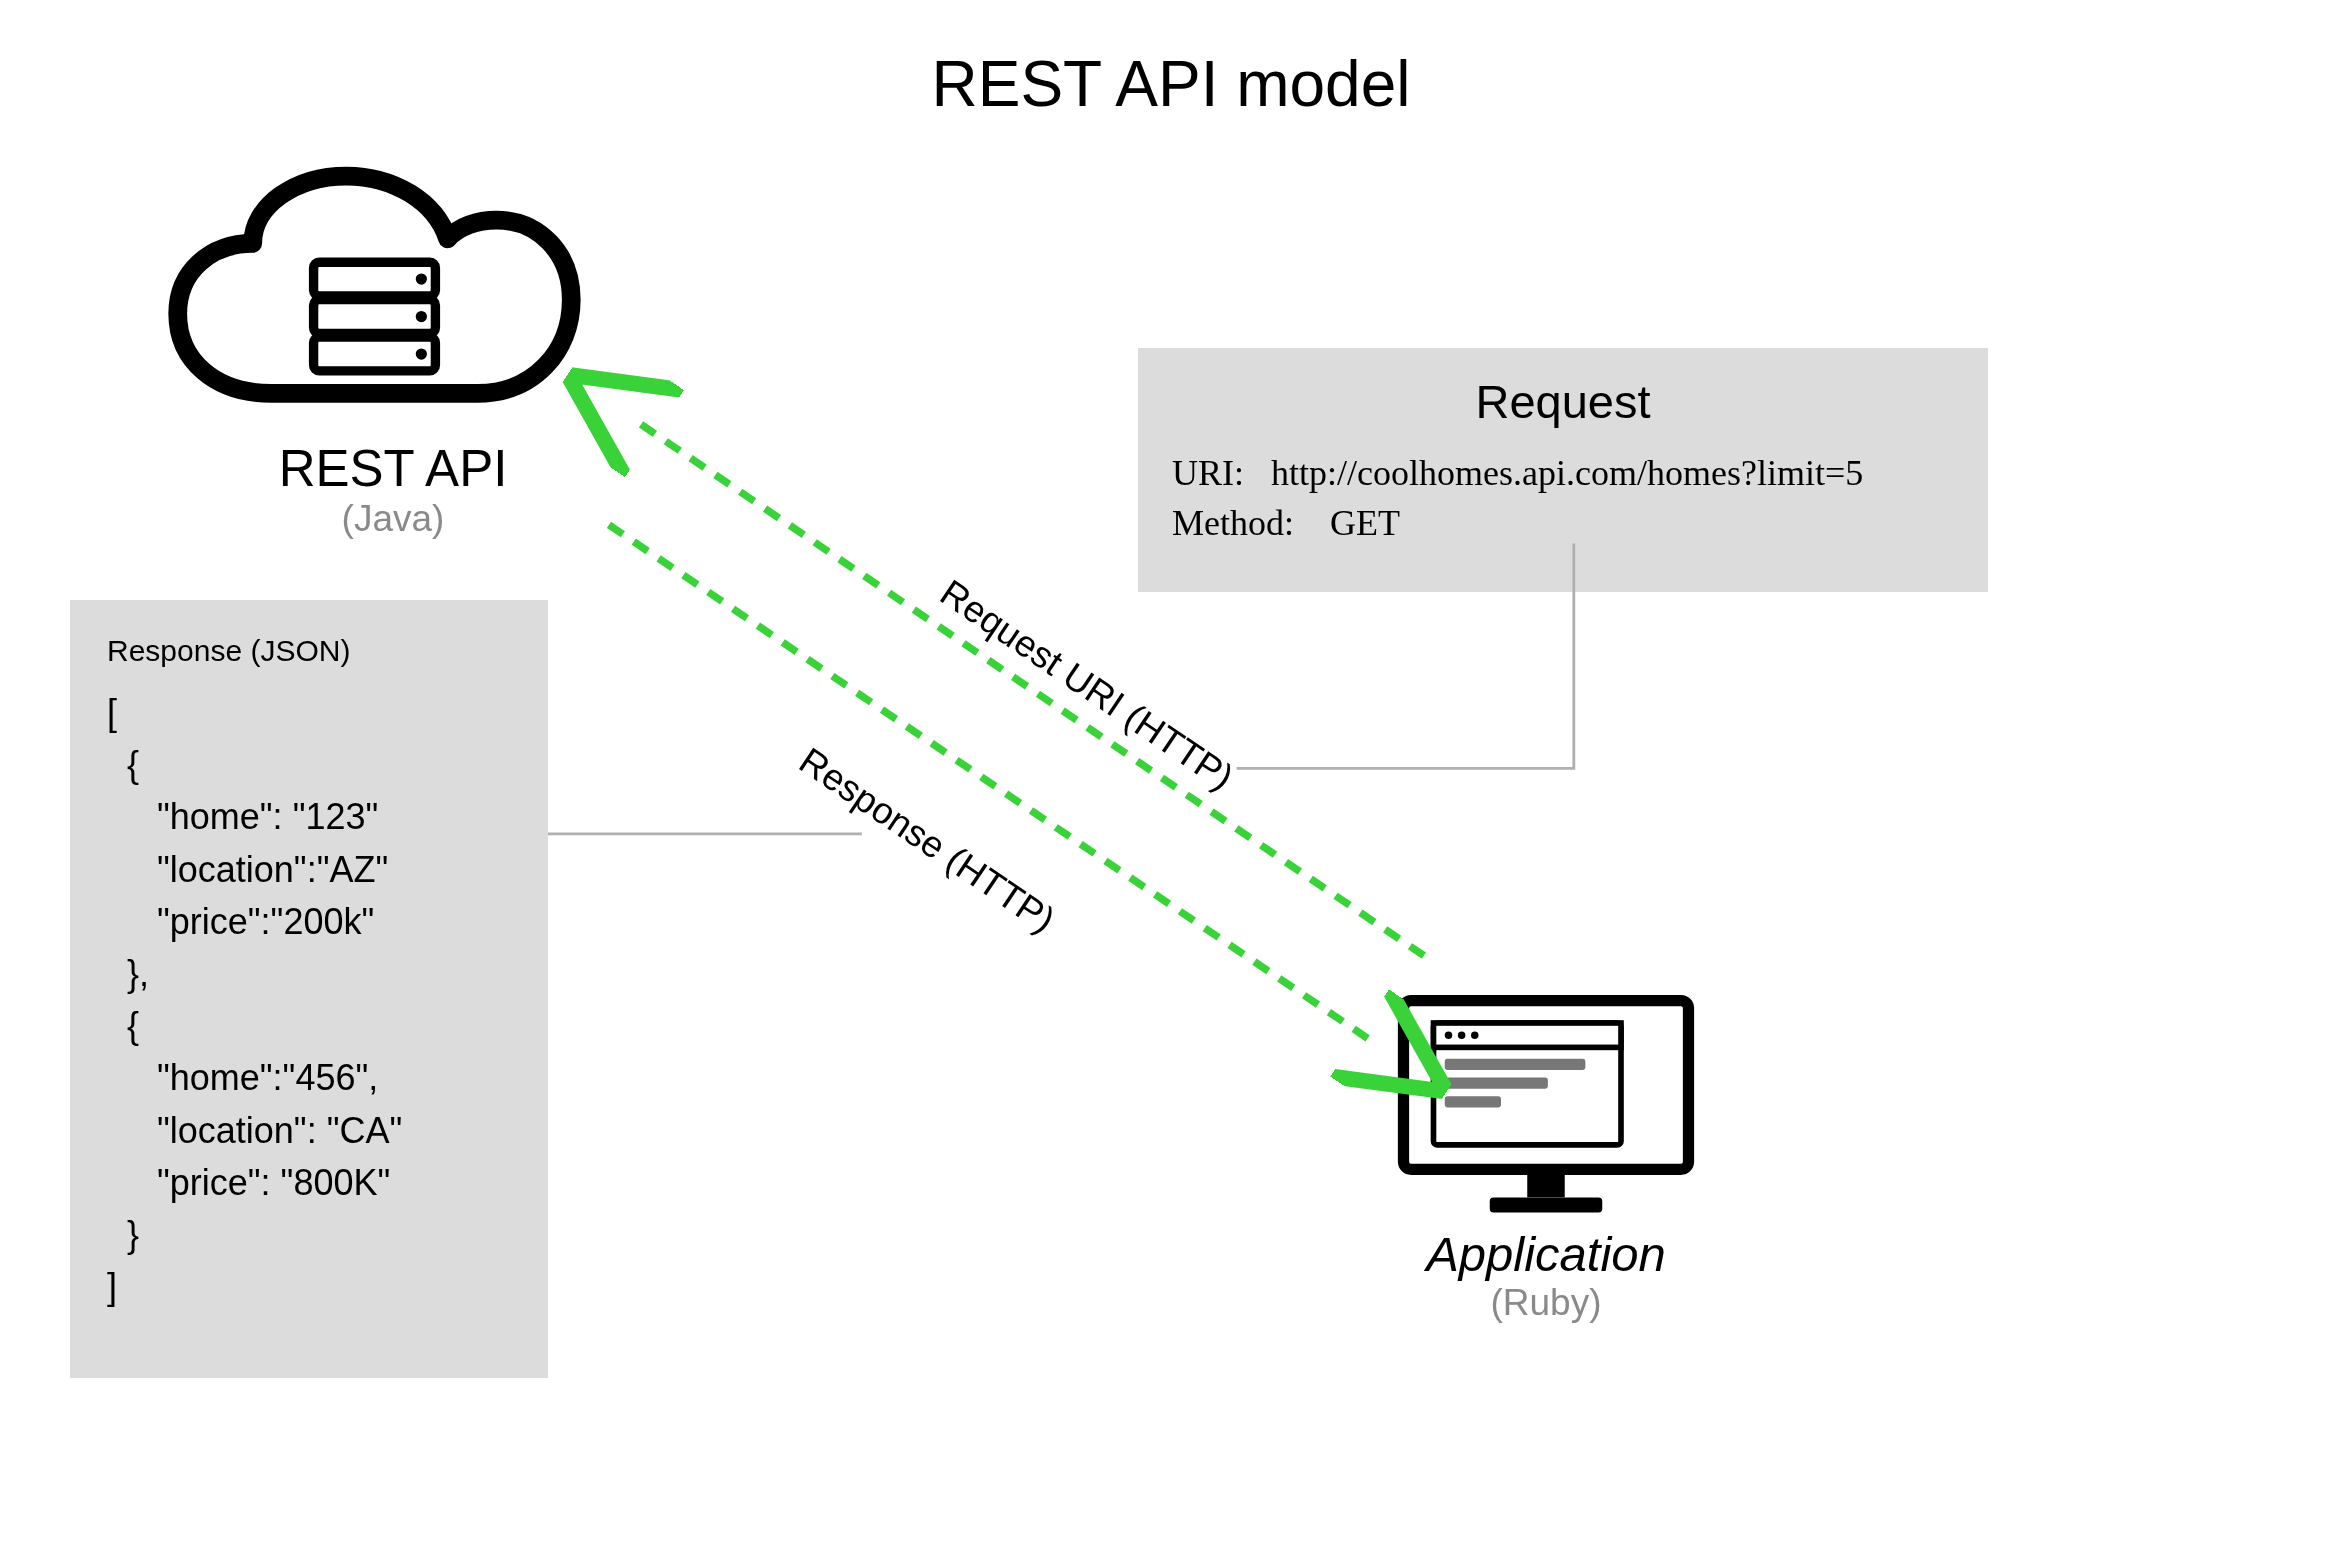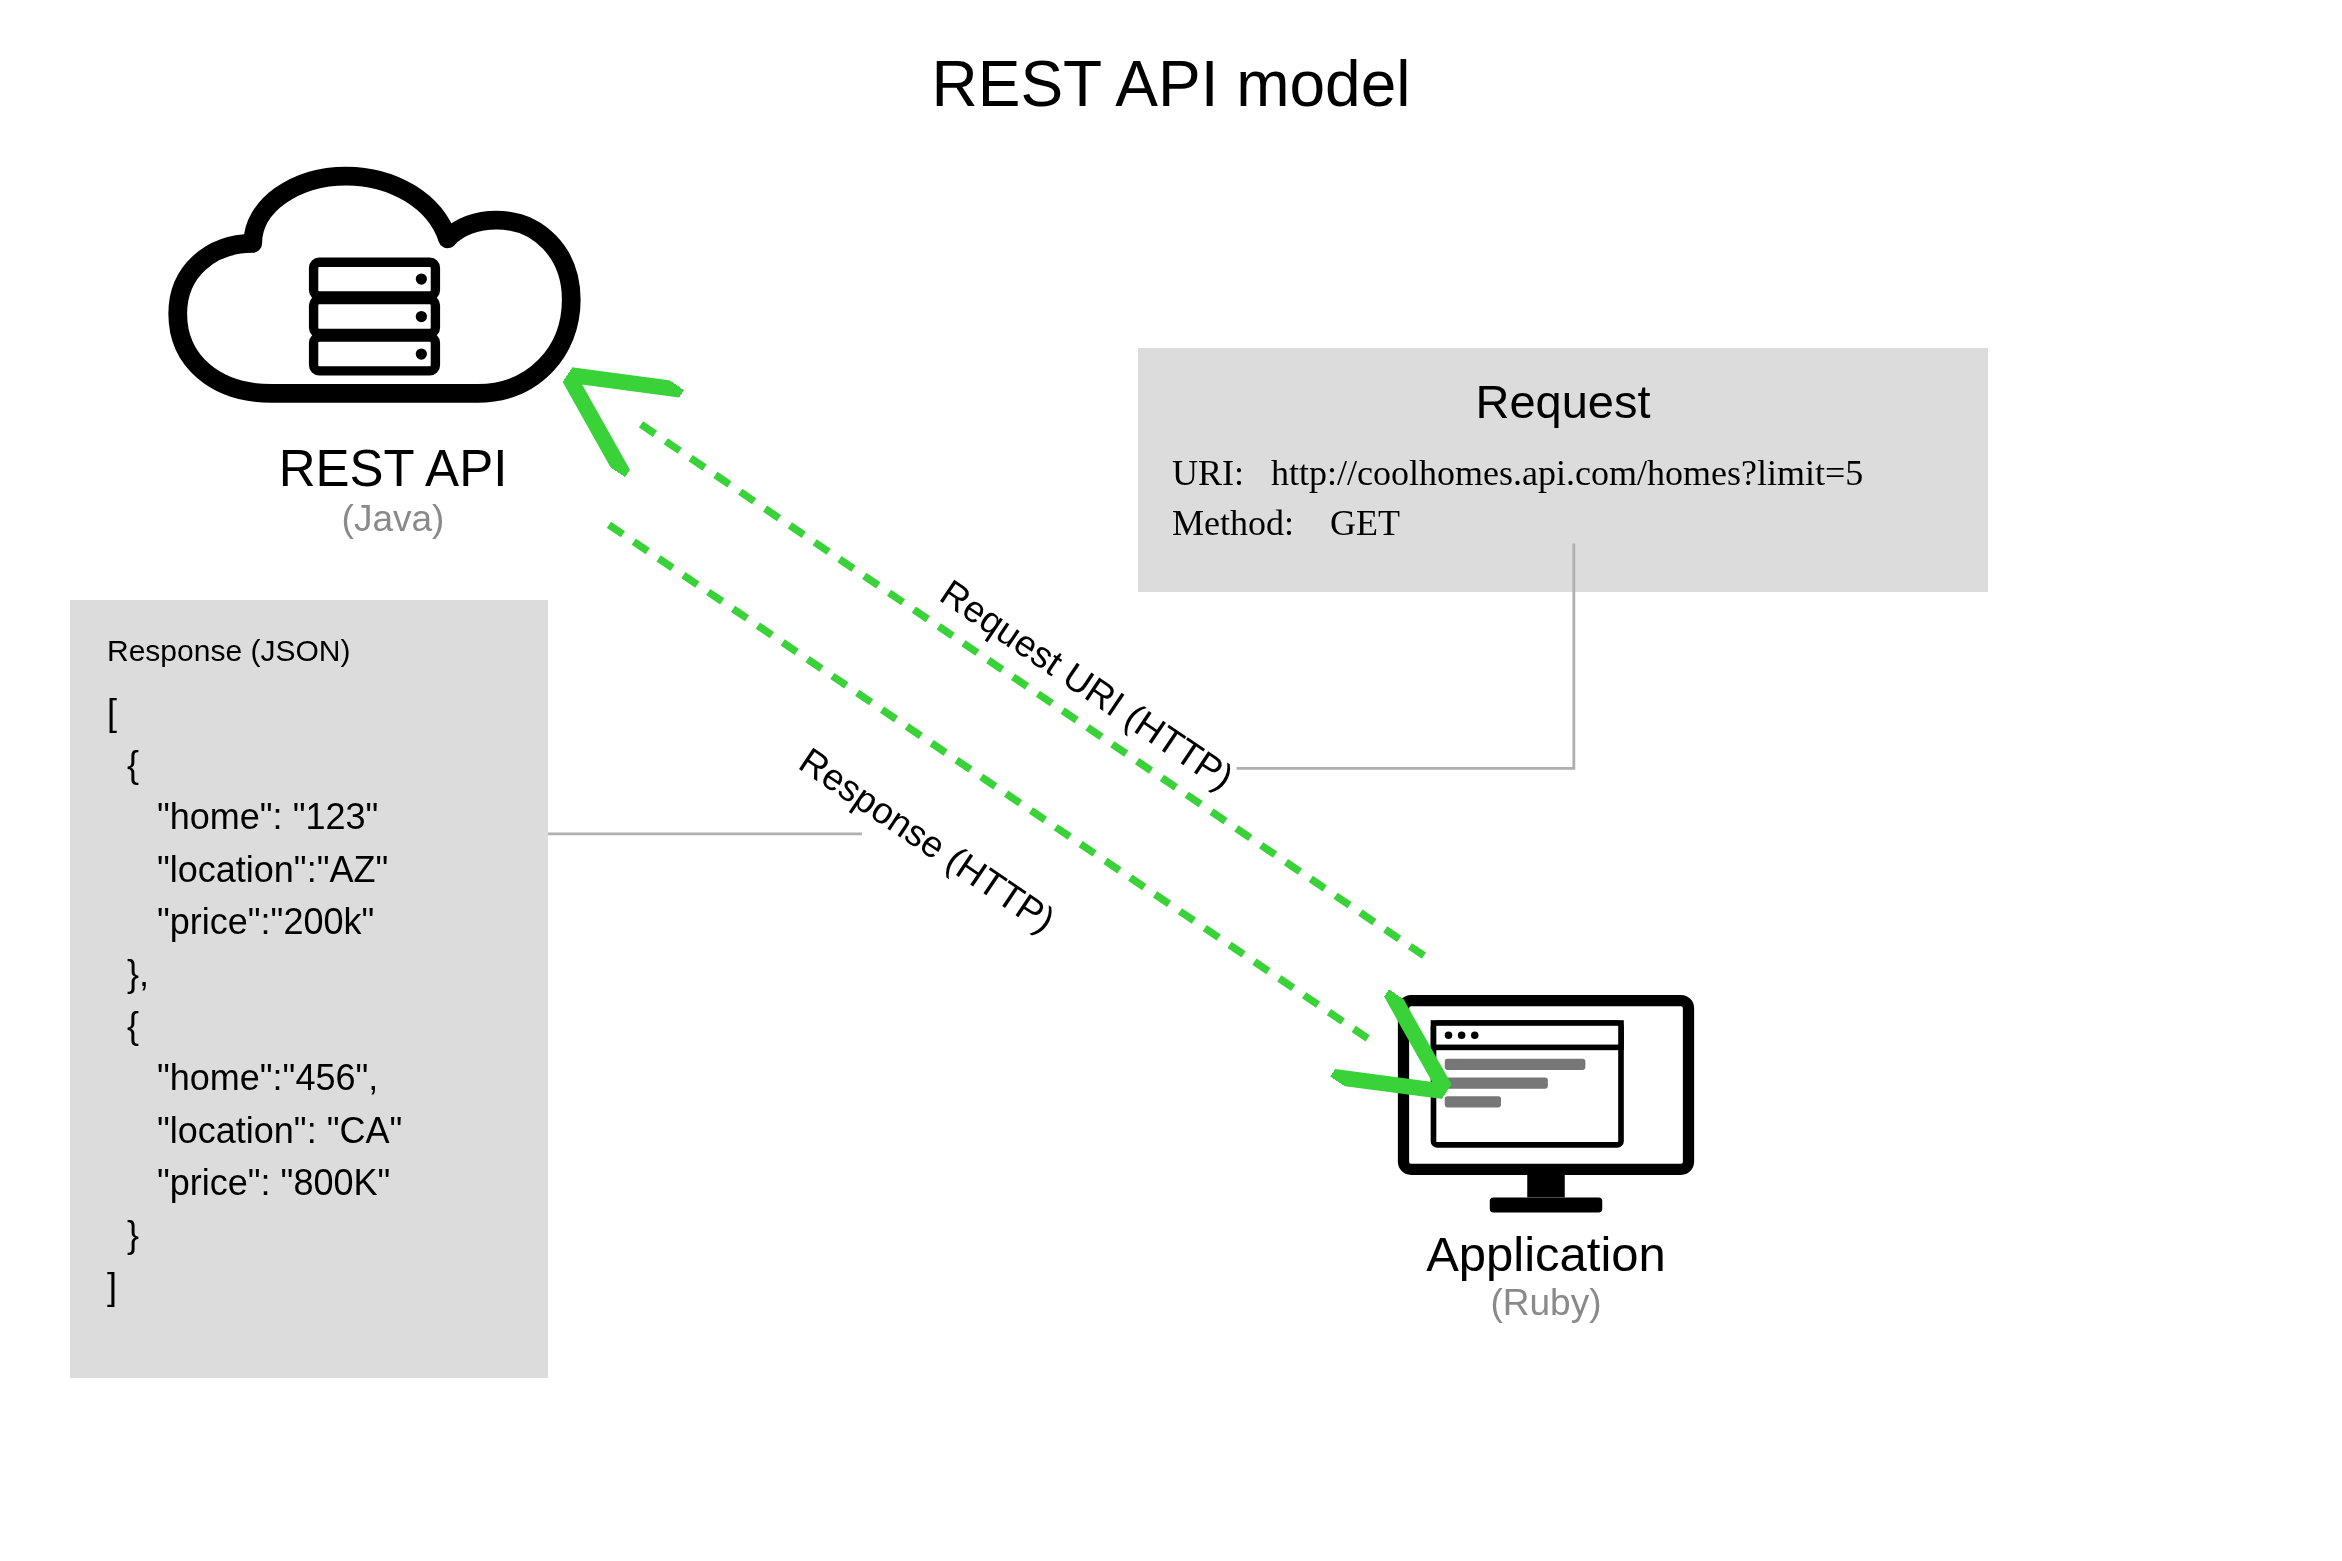--- a/index.html
+++ b/index.html
@@ -87,20 +87,21 @@
     position: absolute;
     top: 993px;
     left: 1396px;
     width: 300px;
     text-align: center;
   }
   .app-label-main {
     font-size: 49px;
     color: #000;
     margin-top: 7.5px;
+    font-style: italic;
   }
   .app-label-sub {
     font-size: 37px;
     color: #8a8a8a;
   }
 
   
   .diag-label {
     position: absolute;
     font-size: 37px;

